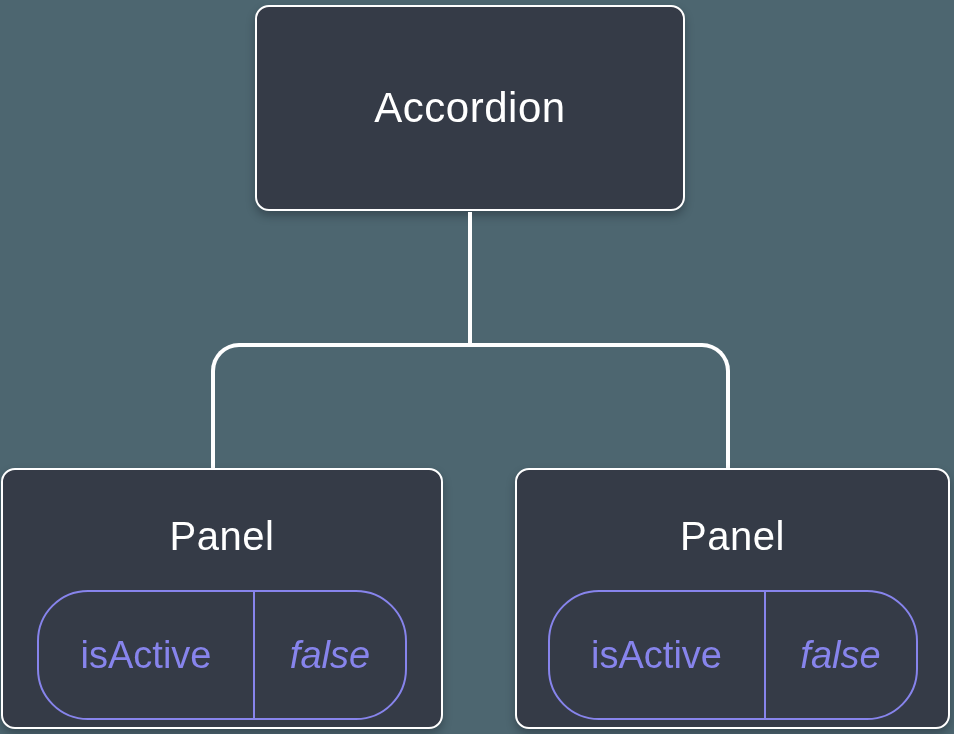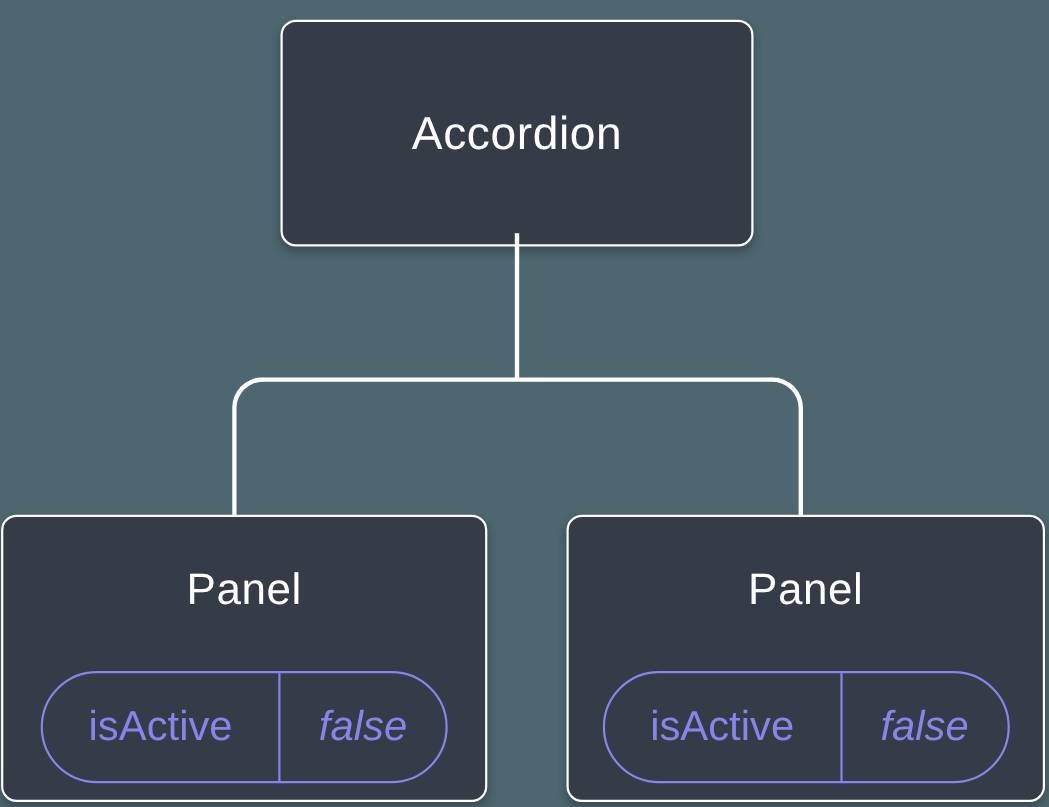--- a/index.html
+++ b/index.html
@@ -20,21 +20,21 @@
   }
   .node{
     position:absolute;
     background:var(--node-fill);
     border:2px solid var(--node-border);
     border-radius:14px;
     box-shadow:0 5px 9px rgba(20,25,35,0.35);
     color:var(--node-text);
   }
   .node-root{
-    left:255px; top:18px; width:430px; height:206px;
+    left:255px; top:5px; width:430px; height:206px;
     display:flex; align-items:center; justify-content:center;
   }
   .node-root .node-label{
     font-size:42px; font-weight:500; letter-spacing:0.5px;
   }
   .stem{
     position:absolute;
     left:468px; top:212px; width:4px; height:133px;
     background:var(--connector);
   }
@@ -43,31 +43,30 @@
     left:211px; top:343px; width:519px; height:127px;
     border:4px solid var(--connector);
     border-bottom:none;
     border-radius:28px 28px 0 0;
     background:transparent;
   }
   .node-panel{
     top:468px; height:261px;
     display:flex; flex-direction:column; align-items:center;
     padding-top:42px;
-    gap:20px;
   }
   .node-panel-left{ left:1px; width:442px; }
   .node-panel-right{ left:515px; width:435px; }
   .node-panel .node-label{
     font-size:40px; font-weight:500; letter-spacing:0.5px;
     line-height:48px;
   }
   .state-pill{
     margin-top:30px;
-    width:370px; height:102px;
+    width:370px; height:130px;
     border:2px solid var(--state-accent);
     border-radius:51px;
     display:flex; align-items:stretch;
     color:var(--state-accent);
     font-size:38px;
   }
   .state-key{
     width:216px;
     display:flex; align-items:center; justify-content:center;
     border-right:2px solid var(--state-accent);

